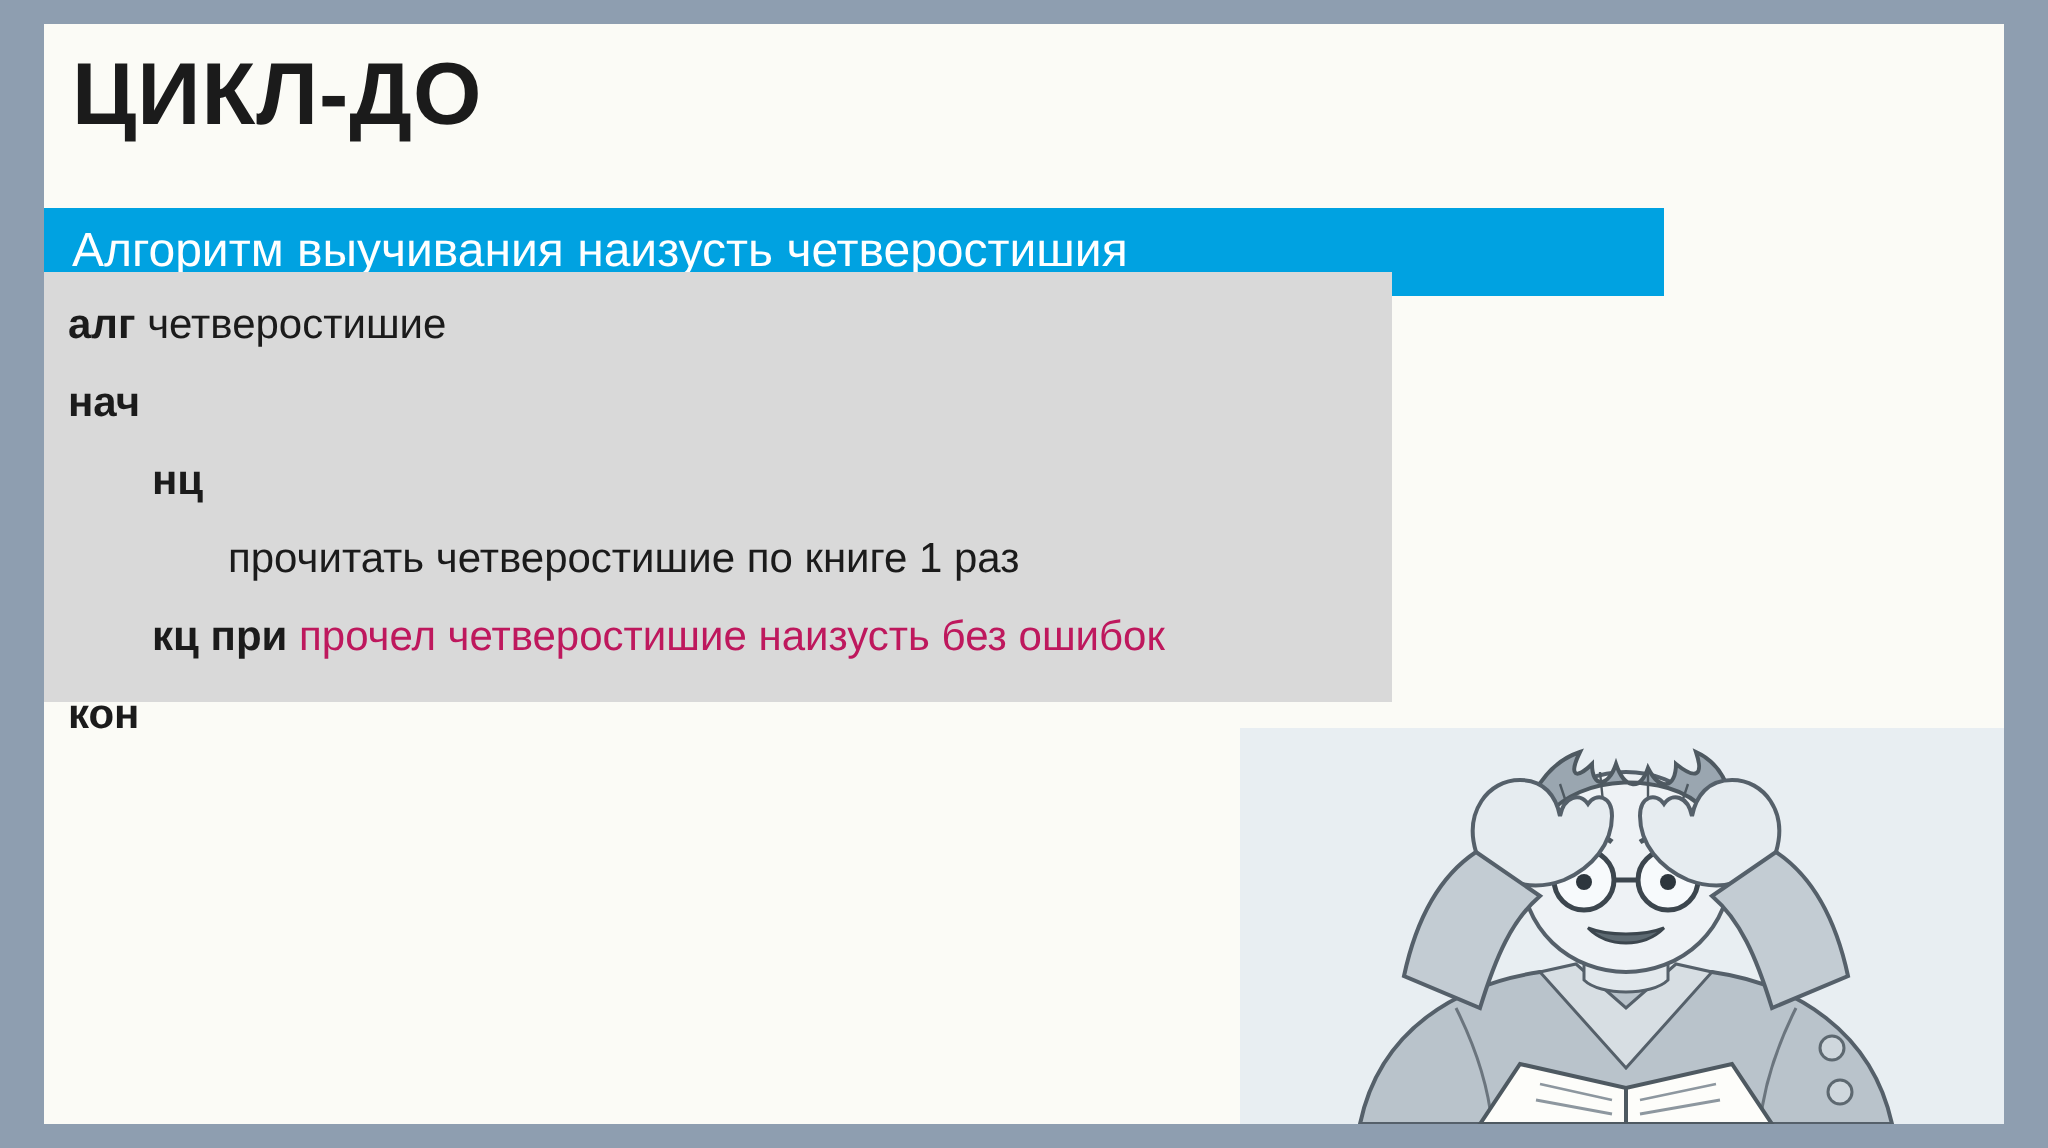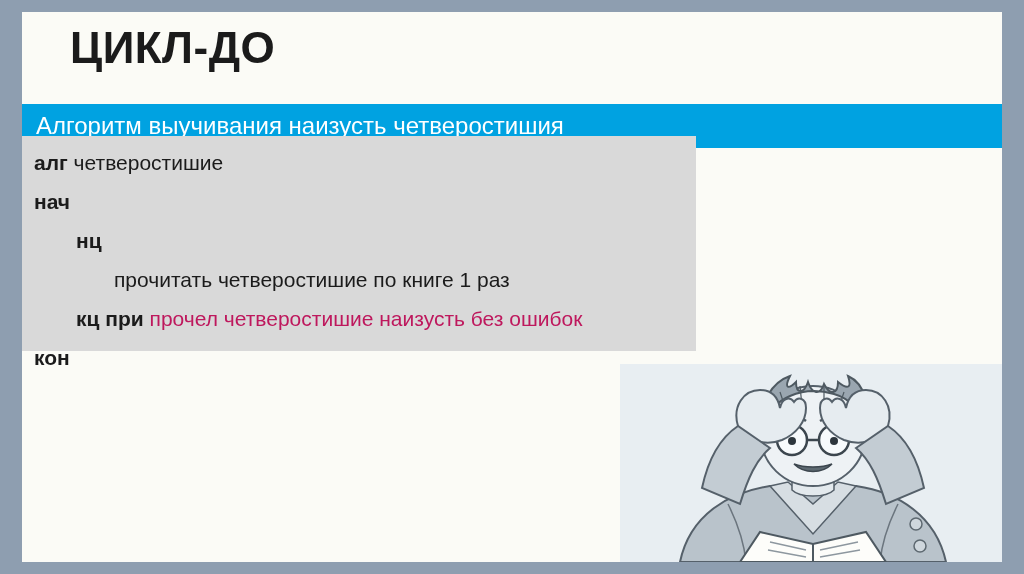--- a/index.html
+++ b/index.html
@@ -39,29 +39,29 @@
   .slide-title {
     position: absolute;
     left: 14px;
     top: 14px;
     font-size: 44px;
     font-weight: bold;
     color: #1b1b1b;
     letter-spacing: 0.5px;
     line-height: 1;
     white-space: nowrap;
-    margin-left: 34px;
   }
   .blue-bar {
     position: absolute;
     left: 0;
     top: 92px;
-    width: 980px;
+    width: 790px;
     height: 44px;
     background: #00a2e1;
+    padding-left: 20px;
   }
   .blue-bar-text {
     position: absolute;
     left: 14px;
     top: 8px;
     font-size: 24px;
     color: #ffffff;
     white-space: nowrap;
   }
   .code-box {

